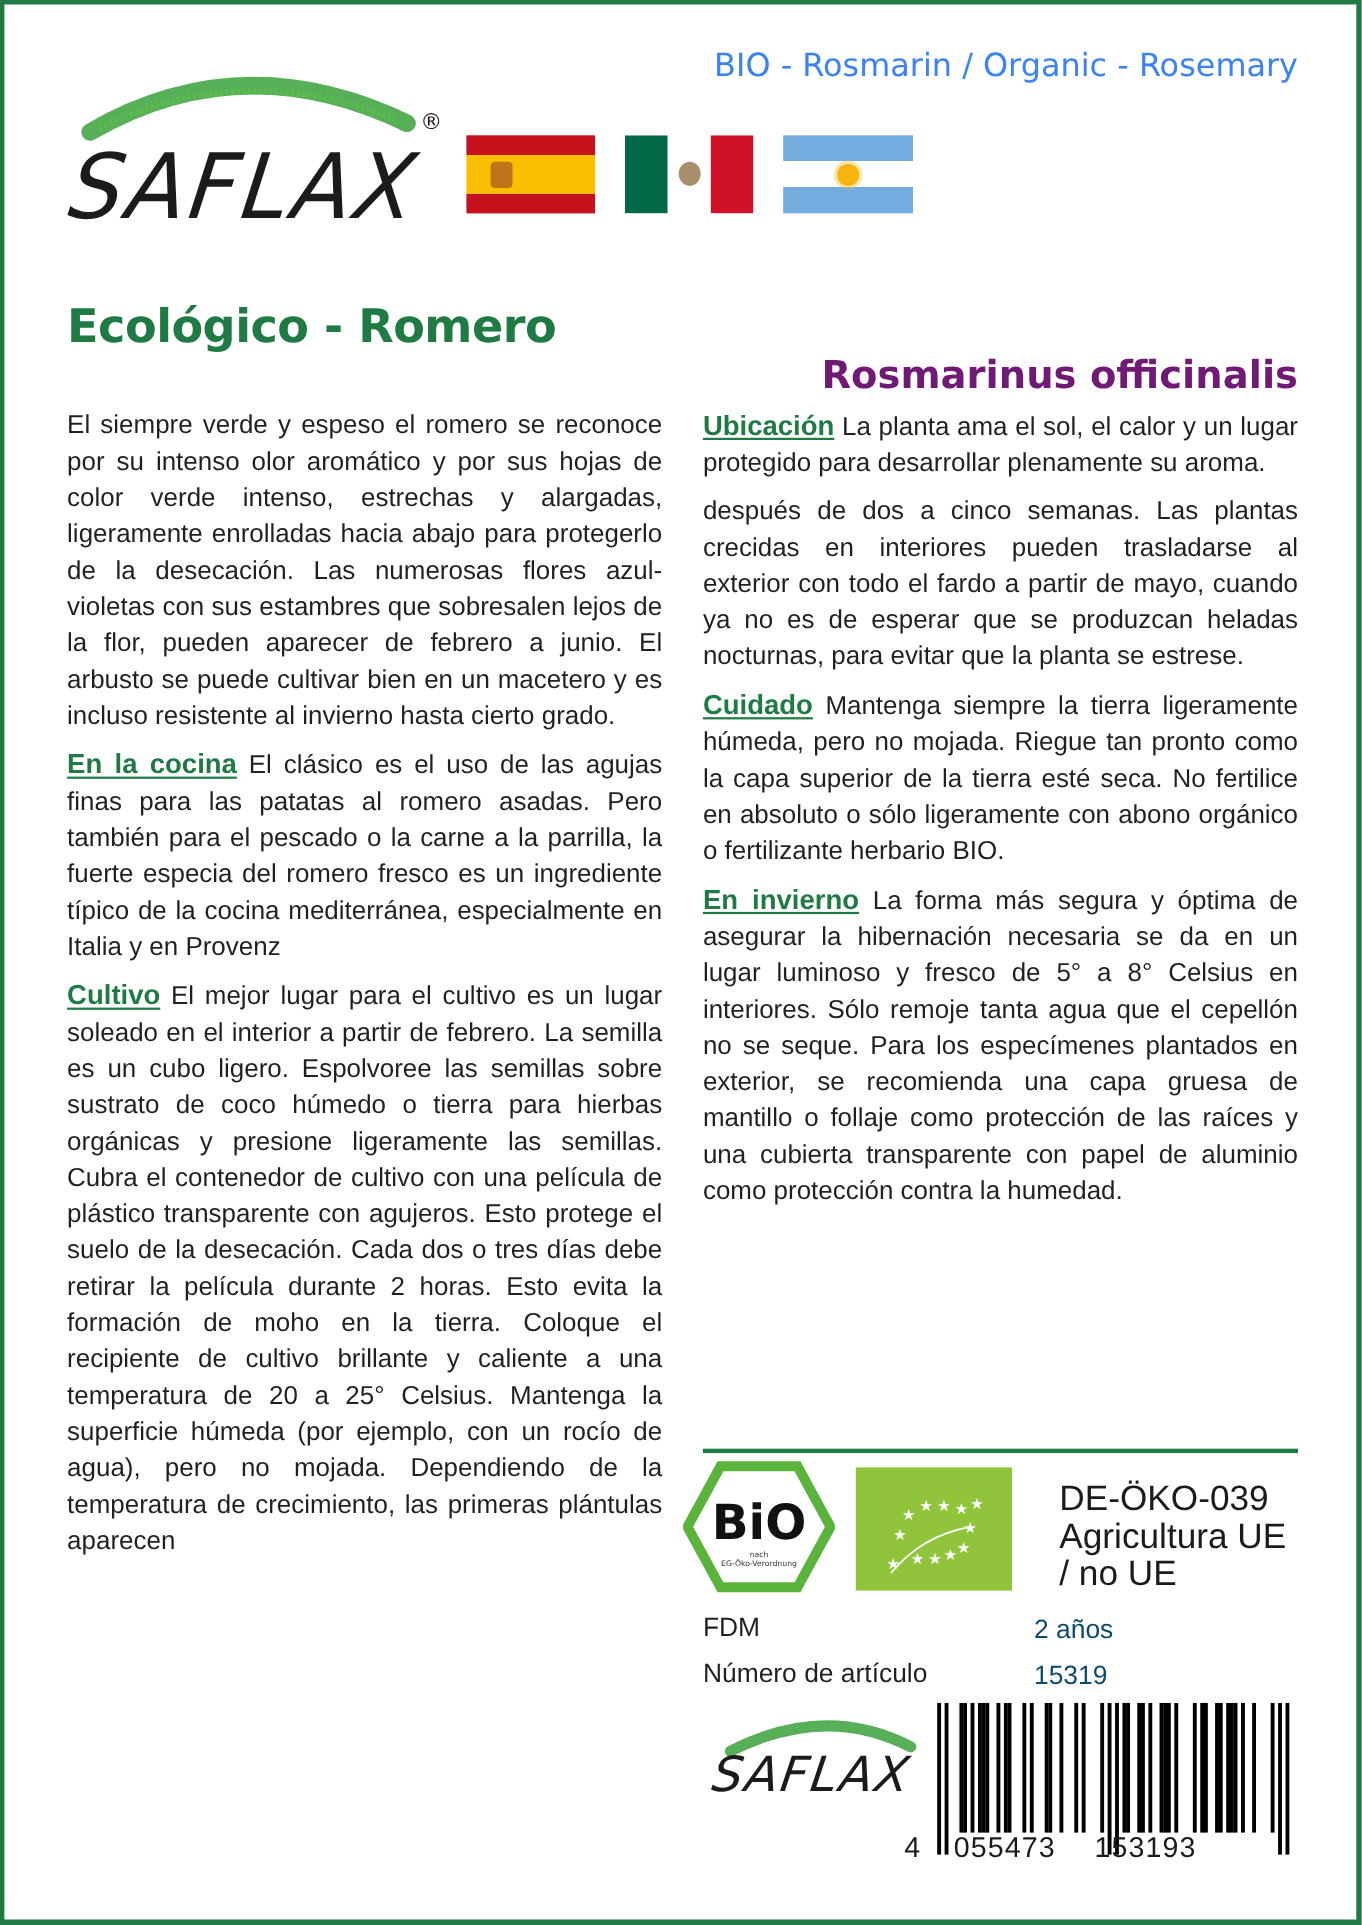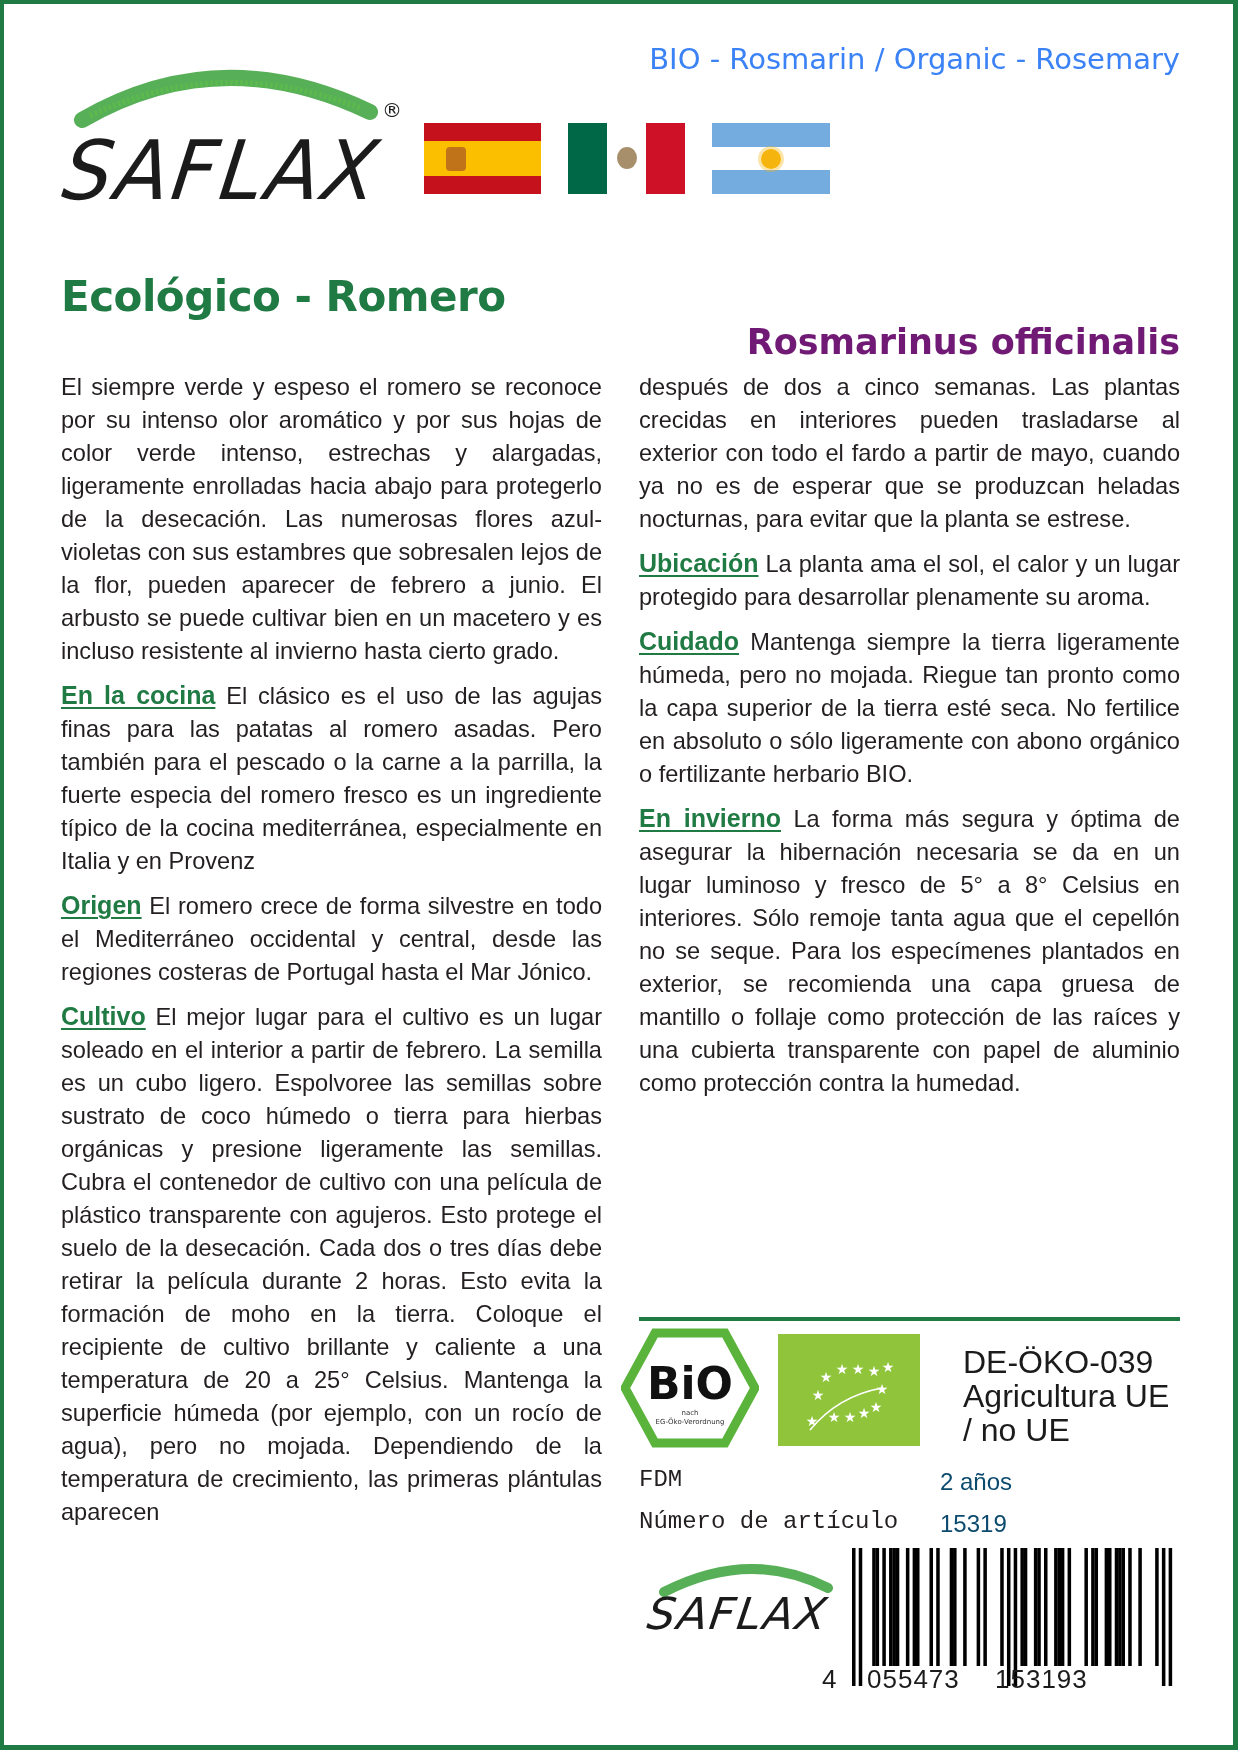--- a/index.html
+++ b/index.html
@@ -39,21 +39,21 @@
   .kw { color:#1f7a43; font-weight:bold; text-decoration:underline; text-decoration-thickness:2px; text-underline-offset:3px; font-size:25px; }
 
   
   .cert-line { position:absolute; left:639px; top:1317px; width:541px; height:4px; background:#1f7a43; }
   .bio-logo { position:absolute; left:621px; top:1327px; width:138px; height:122px; }
   .eu-logo { position:absolute; left:778px; top:1334px; width:142px; height:112px; background:#8fc43b; }
   .cert-text { position:absolute; left:963px; top:1345px; font-family:"Liberation Sans", sans-serif;
                font-size:32px; line-height:34px; color:#1b1b1b; }
   .cert-text div { white-space:nowrap; }
 
-  .info-row { position:absolute; left:639px; font-size:24px; color:#231f20; font-family:Liberation Mono, monospace; }
+  .info-row { position:absolute; left:639px; font-size:24px; color:#231f20; font-family:Liberation Sans, sans-serif; }
   .info-val { position:absolute; left:920px; font-size:24px; color:#0c4a6e; font-family:"Liberation Sans", sans-serif;margin-left:20px; }
 
   .logo-small { position:absolute; left:640px; top:1552px; width:220px; height:100px; }
   .logo-small .brand { position:absolute; left:8px; top:36px; font-style:oblique; font-size:44px; letter-spacing:2px;
                        color:#1b1b1b; transform:skewX(-8deg); font-family:"DejaVu Sans", sans-serif; }
 
   .barcode { position:absolute; left:842px; top:1548px; width:340px; height:140px; }
   .bc-digit { position:absolute; font-family:"Liberation Sans", sans-serif; font-size:26px; color:#1b1b1b; top:1664px; }
 </style>
 </head>
@@ -87,27 +87,26 @@
 </div>
 
 <div class="top-title">BIO - Rosmarin / Organic - Rosemary</div>
 
 <h1 class="h-main">Ecológico - Romero</h1>
 <h2 class="h-latin">Rosmarinus officinalis</h2>
 
 <div class="col left">
   <p>El siempre verde y espeso el romero se reconoce por su intenso olor aromático y por sus hojas de color verde intenso, estrechas y alargadas, ligeramente enrolladas hacia abajo para protegerlo de la desecación. Las numerosas flores azul-violetas con sus est­ambres que sobresalen lejos de la flor, pue­den aparecer de febrero a junio. El arbusto se puede cultivar bien en un macetero y es incluso resistente al invierno hasta cierto grado.</p>
   <p><span class="kw">En la cocina</span><span> El clásico es el uso de las agujas finas para las patatas al romero asa­das. Pero también para el pescado o la carne a la parrilla, la fuerte especia del romero fresco es un ingrediente típico de la cocina mediterránea, especialmente en Italia y en Provenz</span></p>
-  <p><span class="kw">Origen</span><span> El romero crece de forma silvestre en todo el Mediterráneo occidental y central, desde las regiones costeras de Portugal hasta el Mar Jónico.</span></p>
   <p><span class="kw">Cultivo</span><span> El mejor lugar para el cultivo es un lugar soleado en el interior a partir de feb­rero. La semilla es un cubo ligero. Espolvoree las semillas sobre sustrato de coco húmedo o tierra para hierbas orgánicas y presione ligeramente las semillas. Cubra el contene­dor de cultivo con una película de plástico transparente con agujeros. Esto protege el suelo de la desecación. Cada dos o tres días debe retirar la película durante 2 horas. Esto evita la formación de moho en la tierra. Coloque el recipiente de cultivo brillante y caliente a una temperatura de 20 a 25° Celsius. Mantenga la superficie húmeda (por ejemplo, con un rocío de agua), pero no mojada. Dependiendo de la temperatura de crecimiento, las primeras plántulas aparecen</span></p>
 </div>
 
 <div class="col right">
+  <p><span class="kw">Ubicación</span><span> La planta ama el sol, el calor y un lugar protegido para desarrollar plena­mente su aroma.</span></p>
   <p>después de dos a cinco semanas. Las plantas crecidas en interiores pueden trasladarse al exterior con todo el fardo a partir de mayo, cuando ya no es de esperar que se produz­can heladas nocturnas, para evitar que la planta se estrese.</p>
-  <p><span class="kw">Ubicación</span><span> La planta ama el sol, el calor y un lugar protegido para desarrollar plena­mente su aroma.</span></p>
   <p><span class="kw">Cuidado</span><span> Mantenga siempre la tierra lige­ramente húmeda, pero no mojada. Riegue tan pronto como la capa superior de la tierra esté seca. No fertilice en absoluto o sólo ligeramente con abono orgánico o fertili­zante herbario BIO.</span></p>
   <p><span class="kw">En invierno</span><span> La forma más segura y óptima de asegurar la hibernación necesaria se da en un lugar luminoso y fresco de 5° a 8° Celsius en interiores. Sólo remoje tanta agua que el cepellón no se seque. Para los especí­menes plantados en exterior, se recomienda una capa gruesa de mantillo o follaje como protección de las raíces y una cubierta trans­parente con papel de aluminio como protec­ción contra la humedad.</span></p>
 </div>
 
 <div class="cert-line"></div>
 
 <svg class="bio-logo" viewBox="0 0 138 122">
   <polygon points="34,6 104,6 134,61 104,116 34,116 4,61" fill="#ffffff" stroke="#5ab33a" stroke-width="9"></polygon>
   <text x="69" y="72" text-anchor="middle" font-family="DejaVu Sans, sans-serif" font-weight="bold" font-size="44" fill="#111">BiO</text>
   <text x="69" y="88" text-anchor="middle" font-family="DejaVu Sans, sans-serif" font-size="7" fill="#333">nach</text>

